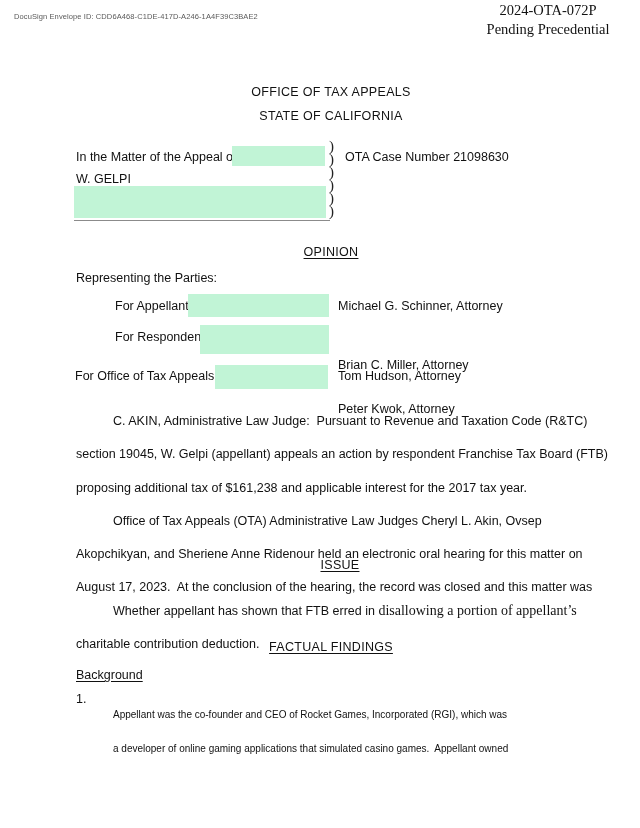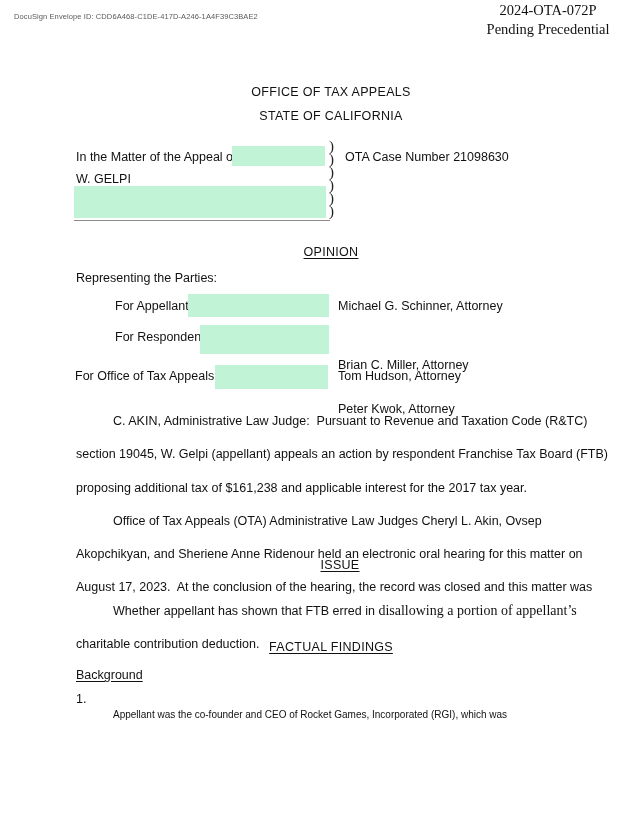--- a/index.html
+++ b/index.html
@@ -122,15 +122,16 @@
     <div class="bodyline indent"><span>Whether appellant has shown that FTB erred in </span><span class="serif-run">disallowing a portion of appellant’s</span></div>
     <div class="bodyline">charitable contribution deduction.</div>
   </div>
 
   <div id="findings-heading" class="t center u caps">FACTUAL FINDINGS</div>
   <div id="background-heading" class="t u">Background</div>
 
   <div id="item1-number" class="t">1.</div>
   <div id="item1-lines">
     <div class="bodyline">Appellant was the co-founder and CEO of Rocket Games, Incorporated (RGI), which was</div>
+    <div class="bodyline">a developer of online gaming applications that simulated casino games.  Appellant owned</div>
   </div>
 
 </div>
 
 </body></html>

